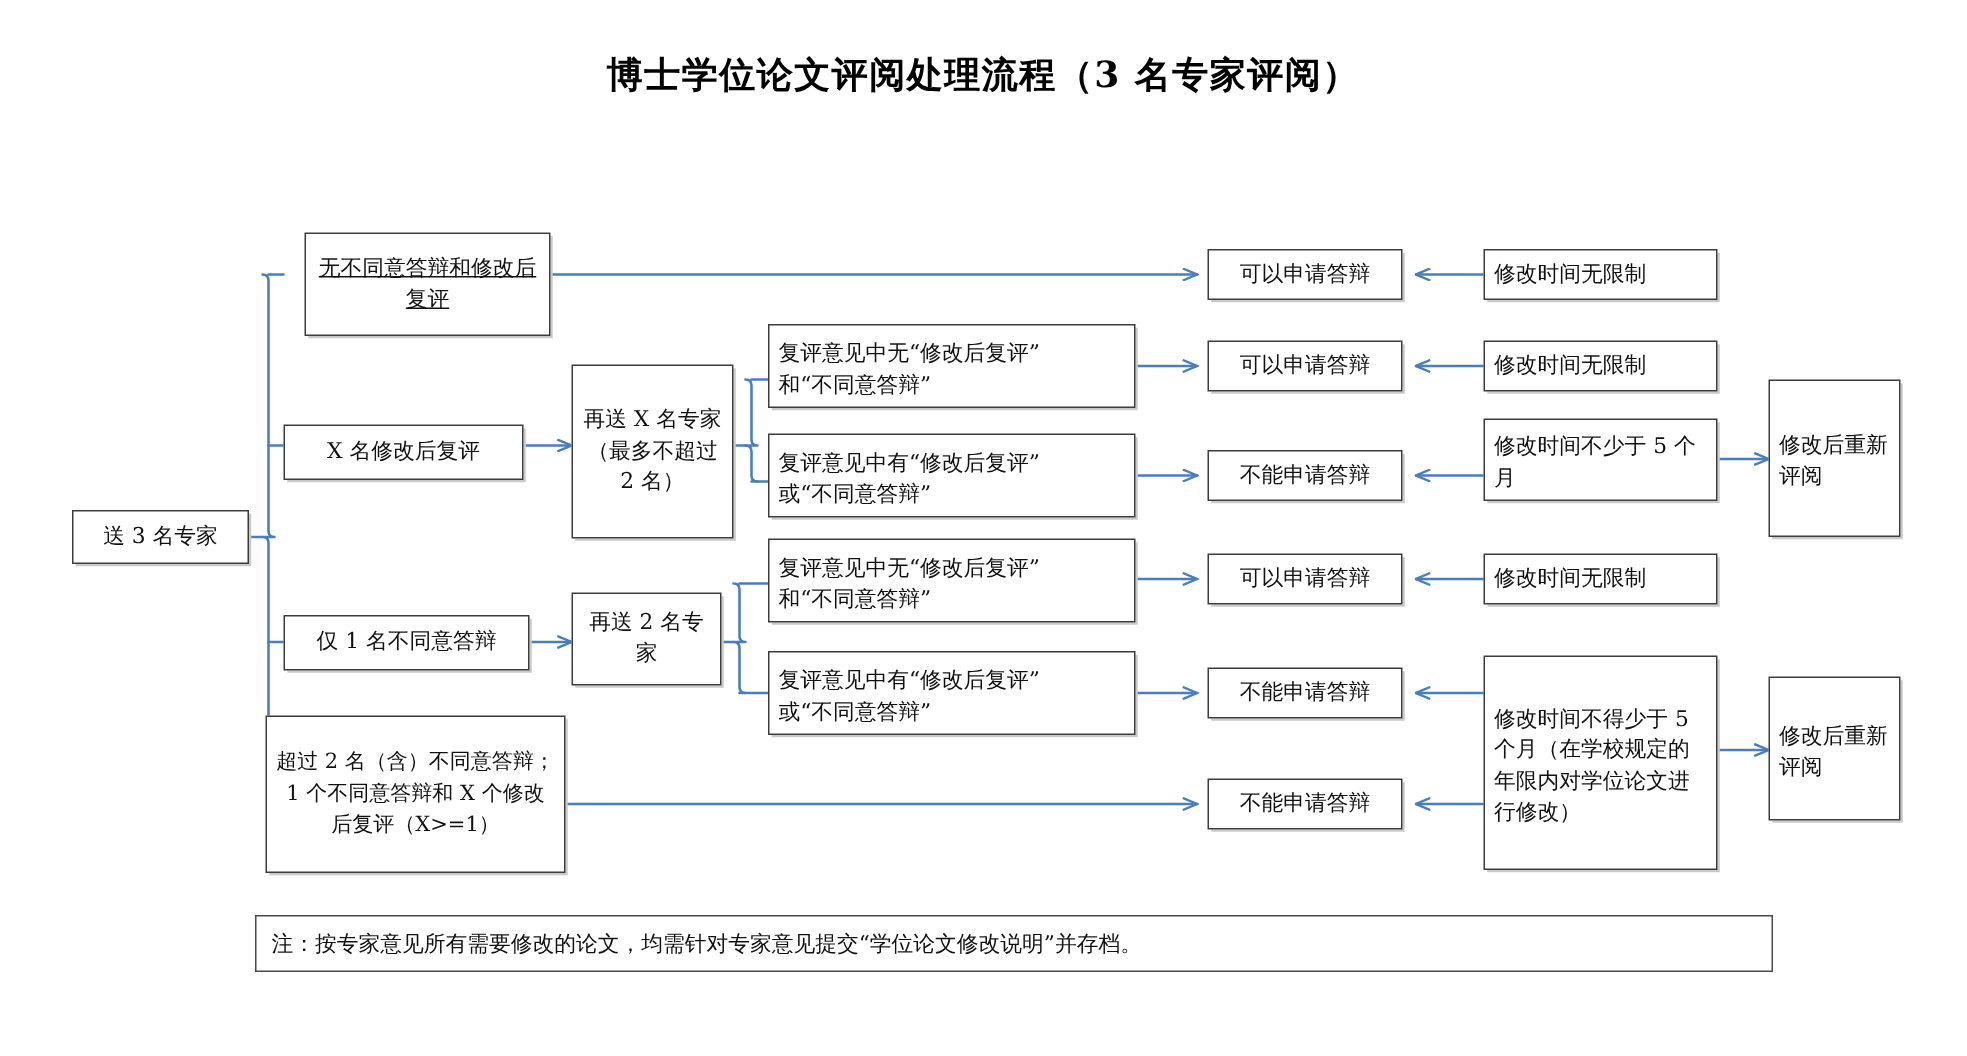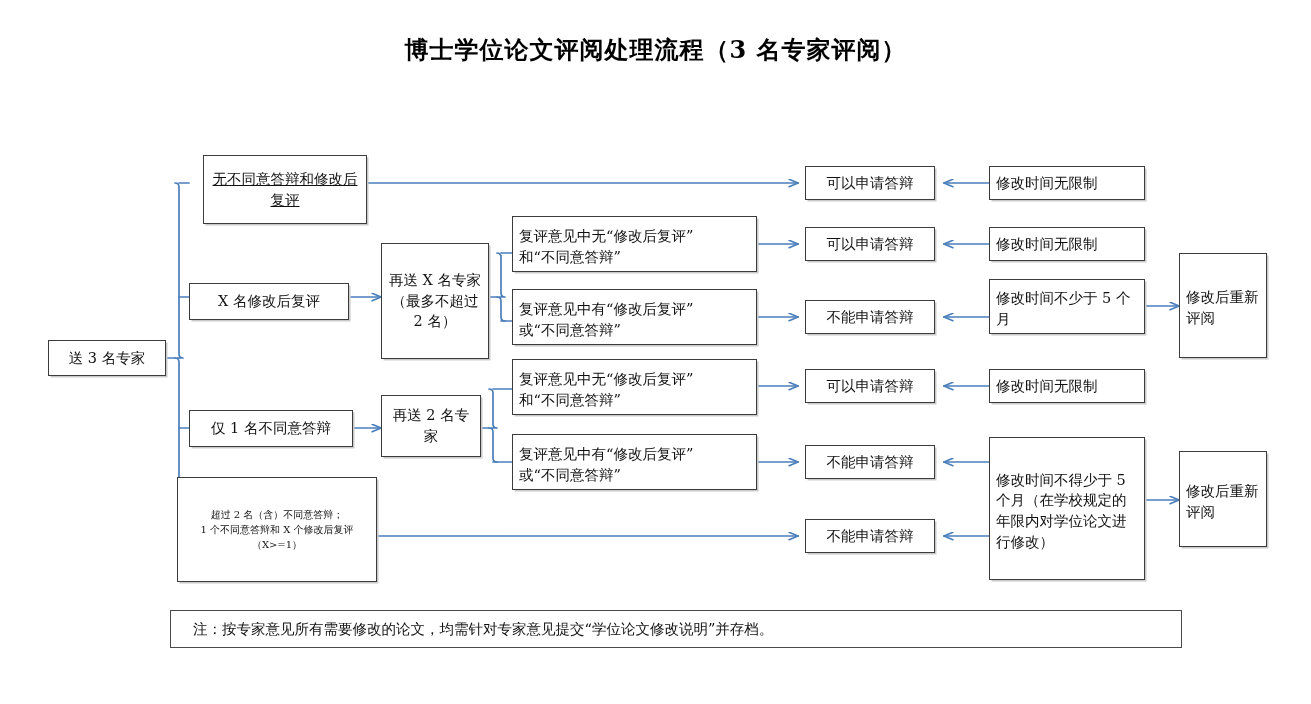--- a/index.html
+++ b/index.html
@@ -31,21 +31,21 @@
   }
   .box.center{justify-content:center;text-align:center;}
   .box.left{justify-content:flex-start;text-align:left;}
   .box.top{align-items:center;padding-top:7px;}
   .box span{display:block;width:100%;}
 
   .note{
     position:absolute;box-sizing:border-box;
     border:1.2px solid #4a4a4a;background:#fff;
     font-size:14.5px;color:#111;
-    display:flex;align-items:center;padding:4px 22px;
+    display:flex;align-items:center;padding:4px 10px;
     z-index:5;
   }
 
   
   svg#wires{position:absolute;left:0;top:0;width:1311px;height:704px;z-index:1;}
 </style>
 </head>
 <body>
 
 <div id="canvas">
@@ -115,21 +115,21 @@
   </div>
 
   <div class="box center" style="left:189px;top:283px;width:160px;height:37px;">
     <span>X 名修改后复评</span>
   </div>
 
   <div class="box center" style="left:189px;top:410px;width:164px;height:37px;justify-content:center;">
     <span>仅 1 名不同意答辩</span>
   </div>
 
-  <div class="box center" style="left:177px;top:477px;width:200px;height:105px;font-size:10px;line-height:1.5;">
+  <div class="box center" style="left:177px;top:477px;width:200px;height:105px;font-size:14px;line-height:1.5;">
     <span style="white-space:pre-line;">超过 2 名（含）不同意答辩；
 1 个不同意答辩和 X 个修改后复评（X&gt;=1）</span>
   </div>
 
   <div class="box center" style="left:381px;top:243px;width:108px;height:116px;">
     <span>再送 X 名专家（最多不超过 2 名）</span>
   </div>
 
   <div class="box center" style="left:381px;top:395px;width:100px;height:62px;">
     <span>再送 2 名专家</span>

